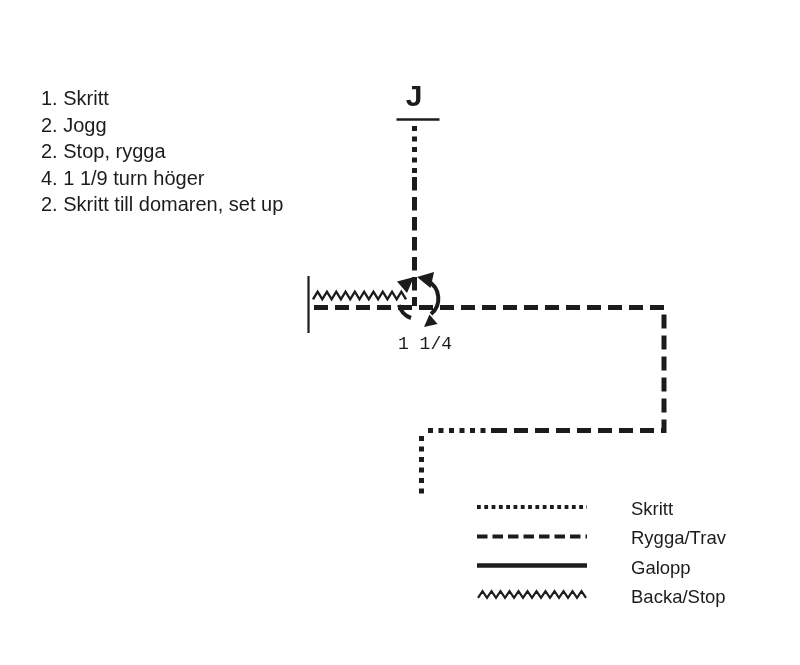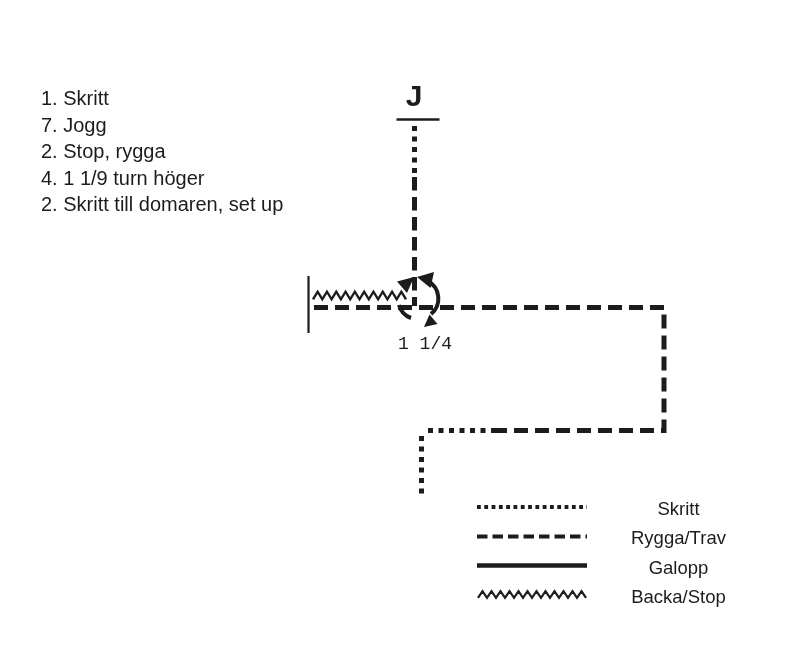--- a/index.html
+++ b/index.html
@@ -33,21 +33,20 @@
   }
   .turn-label {
     position: absolute; left: 385px; top: 334px; width: 80px;
     text-align: center;
     font-size: 18px; line-height: 20px; font-family: Liberation Mono, monospace;
   }
   .legend-labels {
     position: absolute; left: 631px; top: 494px;
     font-size: 18.5px; line-height: 29.4px;
     white-space: nowrap;
-    text-align: center;
   }
 </style>
 </head>
 <body>
 
 <div class="canvas">
 
   <svg class="pattern-svg" viewBox="0 0 800 665">
 
     <line x1="396.5" y1="119.5" x2="439.5" y2="119.5" stroke="currentColor" stroke-width="2.6"></line>
@@ -77,21 +76,21 @@
     <g>
       <line x1="477" y1="507" x2="587" y2="507" stroke="currentColor" stroke-width="3.8" stroke-dasharray="3.8 3.5"></line>
       <line x1="477" y1="536.5" x2="587" y2="536.5" stroke="currentColor" stroke-width="4" stroke-dasharray="10.5 5"></line>
       <line x1="477" y1="565.5" x2="587" y2="565.5" stroke="currentColor" stroke-width="4.5"></line>
       <polyline fill="none" stroke="currentColor" stroke-width="2.2" points="478.00,597.80 482.50,591.20 487.00,597.80 491.50,591.20 496.00,597.80 500.50,591.20 505.00,597.80 509.50,591.20 514.00,597.80 518.50,591.20 523.00,597.80 527.50,591.20 532.00,597.80 536.50,591.20 541.00,597.80 545.50,591.20 550.00,597.80 554.50,591.20 559.00,597.80 563.50,591.20 568.00,597.80 572.50,591.20 577.00,597.80 581.50,591.20 586.00,597.80"></polyline>
     </g>
   </svg>
 
   <div class="instructions">
     <div>1. Skritt</div>
-    <div>7. Jogg</div>
+    <div>2. Jogg</div>
     <div>2. Stop, rygga</div>
     <div>4. 1 1/9 turn höger</div>
     <div>2. Skritt till domaren, set up</div>
   </div>
 
   <div class="judge-label">J</div>
 
   <div class="turn-label">1 1/4</div>
 
   <div class="legend-labels">

